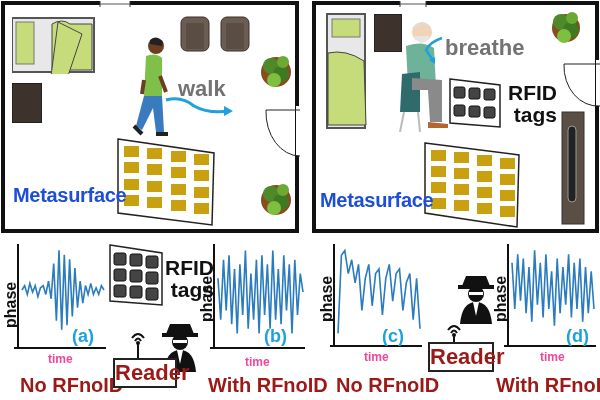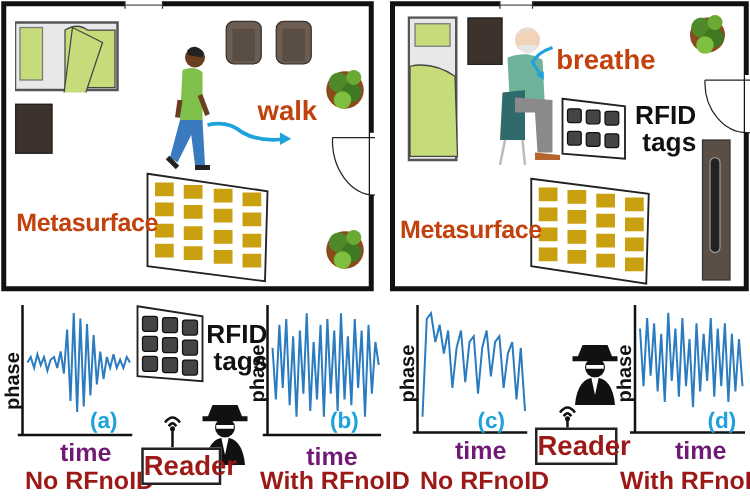--- a/index.html
+++ b/index.html
@@ -1,23 +1,23 @@
 <!DOCTYPE html>
 <html><head>
 <meta charset="utf-8">
 <style>
   html, body { margin:0; padding:0; background:#ffffff; }
   body { width:600px; height:400px; position:relative; overflow:hidden; font-family:"Liberation Sans", sans-serif; }
   .abs { position:absolute; }
   .room { position:absolute; border:4px solid #111; box-sizing:border-box; background:#fff; }
-  .txt-walk, .txt-breathe { color:#c2410c; font-weight:bold; font-size:22px; }
-  .txt-meta { color:#c2410c; font-weight:bold; font-size:20px; letter-spacing:-0.3px; }
+  .txt-walk, .txt-breathe { color:#737373; font-weight:bold; font-size:22px; }
+  .txt-meta { color:#1d4ed8; font-weight:bold; font-size:20px; letter-spacing:-0.3px;margin-top:16px; }
   .txt-rfid { color:#111; font-weight:bold; font-size:21px; line-height:22px; text-align:right; }
   .txt-caption { color:#9b1a17; font-weight:bold; font-size:20px; white-space:nowrap; }
-  .txt-axis { color:#701a75; font-weight:bold; font-size:20px;text-align:center; }
+  .txt-axis { color:#ec4899; font-weight:bold; font-size:12px;text-align:center; }
   .txt-phase { color:#111; font-weight:bold; font-size:16px; transform:rotate(-90deg); transform-origin:left top; white-space:nowrap; }
   .txt-label { color:#1fa2dc; font-weight:bold; font-size:18px; }
   .reader-box { position:absolute; border:2px solid #222; background:#fff; box-sizing:border-box; color:#9b1a17; font-weight:bold; font-size:22px; text-align:center; }
 </style>
 </head>
 <body>
 
 <div class="room" style="left:1px;top:1px;width:298px;height:232px;"></div>
 
 <div class="abs" style="left:100px;top:0px;width:30px;height:6px;background:#fff;"></div>
@@ -74,21 +74,21 @@
   <path d="M30 40 L36 56" stroke="#6b3e1f" stroke-width="4"></path>
   <path d="M14 60 L32 60 L34 96 L26 96 L23 72 L12 94 L6 90 Z" fill="#3a7bbf"></path>
   <path d="M4 90 L12 98" stroke="#222" stroke-width="4"></path>
   <path d="M26 98 L38 98" stroke="#222" stroke-width="4"></path>
 </svg>
 
 <svg class="abs" style="left:164px;top:96px;" width="72" height="24">
     <path d="M2 4 Q18 0 30 10 Q44 18 66 15" fill="none" stroke="#1fa2dc" stroke-width="3"></path>
     <path d="M60 10 L69 15 L60 20 Z" fill="#1fa2dc"></path>
   </svg>
-<div class="abs txt-walk" style="left:178px;top:76px;margin-left:28px;">walk</div>
+<div class="abs txt-walk" style="left:178px;top:76px;">walk</div>
 
 <svg class="abs" style="left:116px;top:137px;" width="102" height="92">
   <polygon points="2,2 98,16 96,88 2,76" fill="#fff" stroke="#222" stroke-width="1.5"></polygon>
   <g fill="#c9a010">
     <rect x="8" y="9" width="15" height="11"></rect>
       <rect x="31" y="11" width="15" height="11"></rect>
       <rect x="55" y="14" width="15" height="11"></rect>
       <rect x="78" y="17" width="15" height="11"></rect>
     <rect x="8" y="25" width="15" height="11"></rect>
       <rect x="31" y="27" width="15" height="11"></rect>

